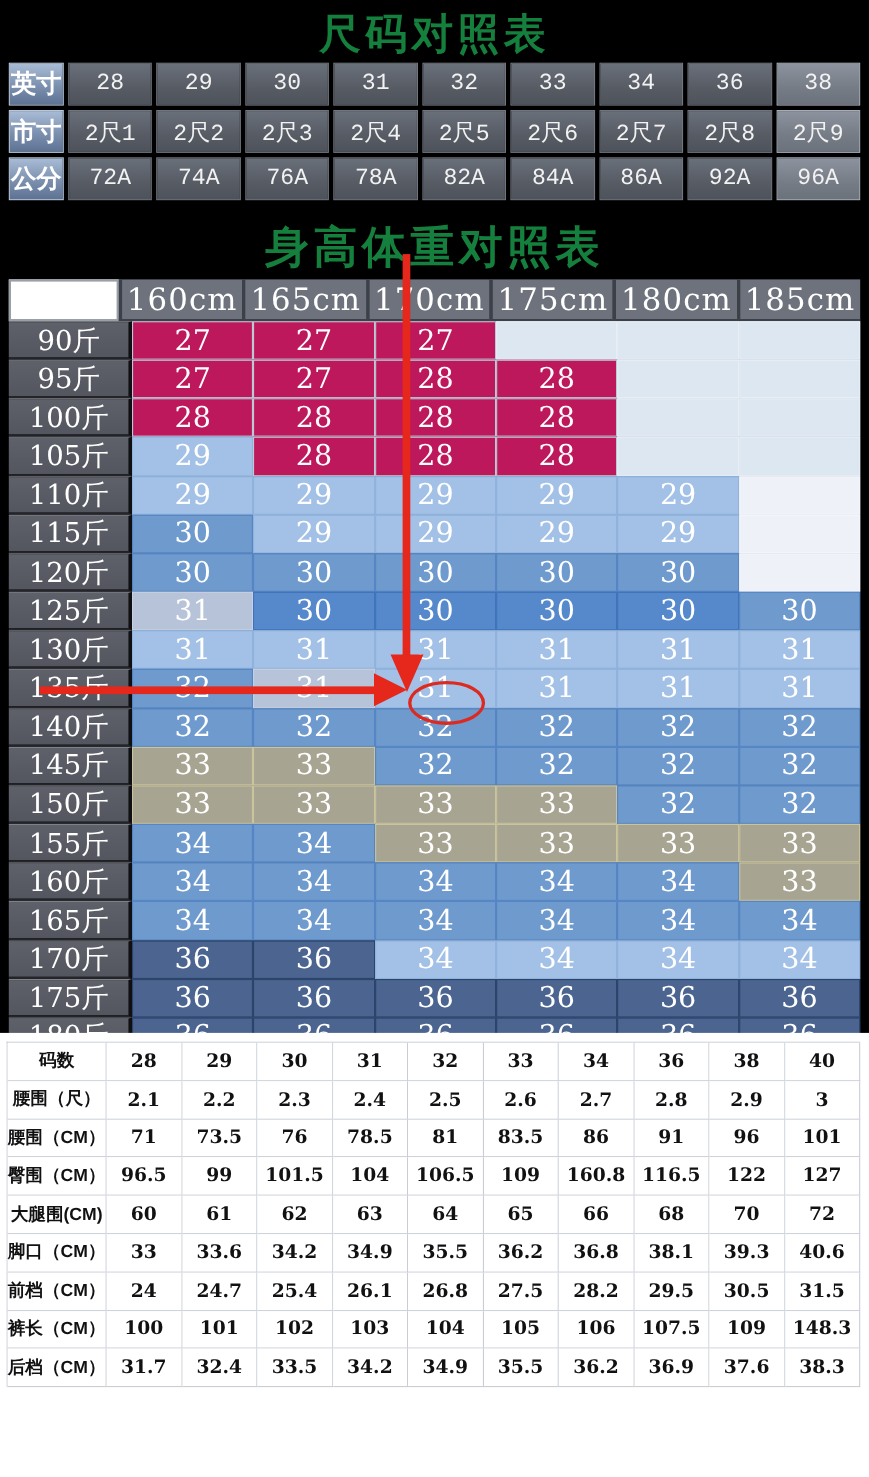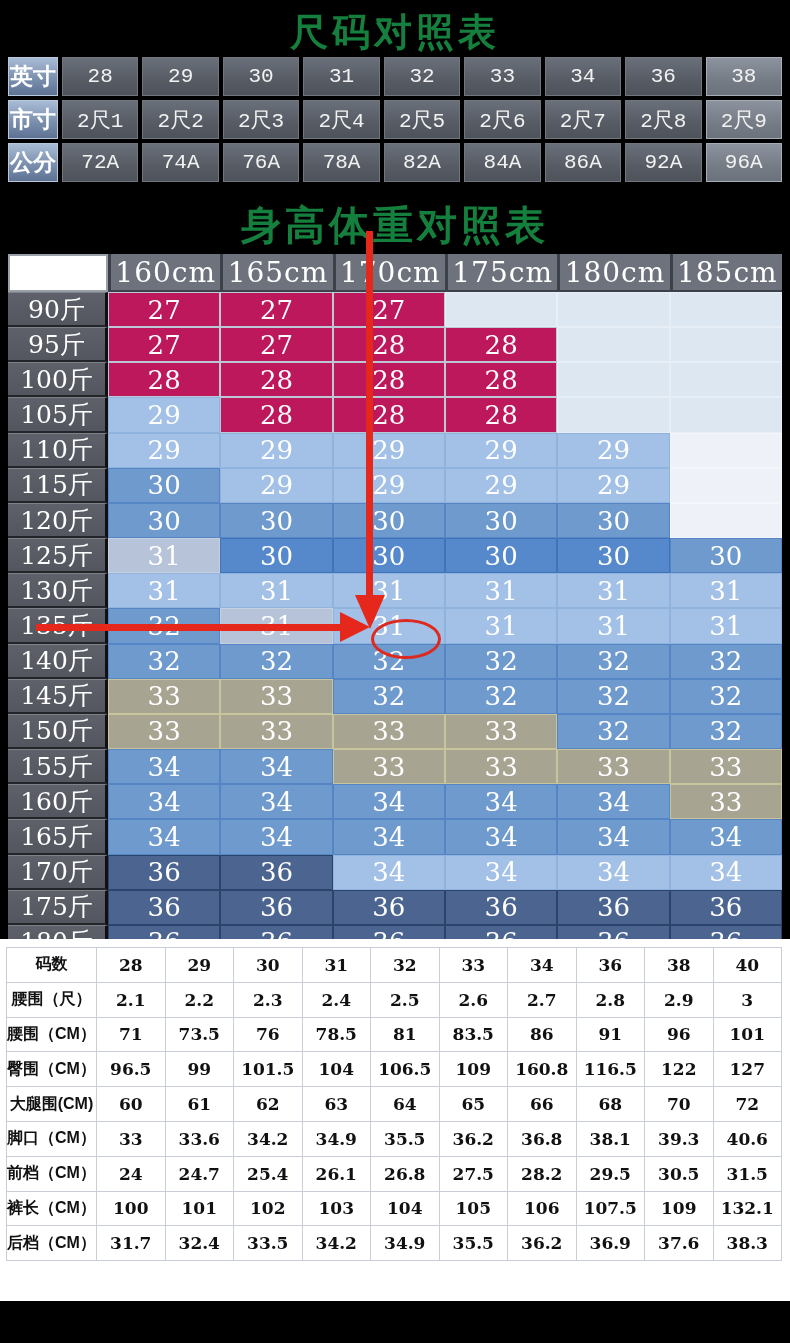--- a/index.html
+++ b/index.html
@@ -32,21 +32,21 @@
   }
   
   .hw-table{margin:2px 8px 0 8px;position:relative;}
   .hw-row{display:flex;height:35.16px;}
   .hw-row.header{height:38px;}
   .hw-cell{box-sizing:border-box;display:flex;align-items:center;justify-content:center;
     color:#fff;font-size:26px;font-family:"DejaVu Serif", serif;}
   .hw-corner{width:100px;background:#fff;border:2px solid #9aa0a8;flex:none;}
   .hw-colhead{flex:1;background:#6d727c;border-left:3px solid #3c4048;border-bottom:2px solid #3c4048;
     font-size:28px;letter-spacing:1px;}
-  .hw-label{width:100px;flex:none;background:linear-gradient(180deg,#5e6169 0%,#53565e 100%);
+  .hw-label{width:112px;flex:none;background:linear-gradient(180deg,#5e6169 0%,#53565e 100%);
     border-right:3px solid #101014;border-bottom:2px solid #23252b;border-top:1px solid #7e8188;
     font-size:25px;text-align:right;}
   .hw-val{flex:1;}
   
   .c-e1{background:#dde7f2;border:1px solid #e7eef6;}
   .c-e2{background:#eef2f8;border:1px solid #f3f6fa;}
   .c-g1{background:#be185d;border:1px solid #bcc8d6;}
   .c-s1{background:#b6c3d8;border:1px solid #c6d0e0;}
   .c-b1{background:#a3c1e6;border:1px solid #90b3de;}
   .c-b2{background:#6f9ace;border:1px solid #5585c4;}
@@ -57,21 +57,21 @@
   .arrow{position:absolute;z-index:5;}
   .arrow-v-shaft{left:366px;top:231px;width:7px;height:366px;background:#e5271c;}
   .arrow-v-head{left:355px;top:595px;width:0;height:0;
     border-left:15px solid transparent;border-right:15px solid transparent;border-top:34px solid #e5271c;}
   .arrow-h-shaft{left:36px;top:624px;width:306px;height:7px;background:#e5271c;}
   .arrow-h-head{left:340px;top:612px;width:0;height:0;
     border-top:15px solid transparent;border-bottom:15px solid transparent;border-left:30px solid #e5271c;}
   .circle-mark{left:371px;top:619px;width:70px;height:40px;border:3px solid #dd2a20;
     border-radius:50%;background:transparent;box-sizing:border-box;}
   
-  .bottom{position:absolute;left:0;top:939px;width:790px;height:362px;background:#fff;}
+  .bottom{position:absolute;left:0;top:939px;width:790px;height:404px;background:#fff;}
   .measure-table{margin:8px 8px 0 6px;border-top:1px solid #c9ced6;border-left:1px solid #c9ced6;}
   .mt-row{display:flex;height:34.8px;}
   .mt-cell{box-sizing:border-box;flex:1;display:flex;align-items:center;justify-content:center;
     border-right:1px solid #c9ced6;border-bottom:1px solid #c9ced6;background:#fff;
     color:#111;font-weight:bold;font-size:17px;font-family:"DejaVu Serif", serif;}
   .mt-label{flex:none;width:90px;font-family:"Liberation Sans", sans-serif;font-size:16px;}
 </style>
 </head>
 <body>
 
@@ -400,21 +400,21 @@
           <div class="mt-cell mt-label">裤长（CM）</div>
           <div class="mt-cell">100</div>
           <div class="mt-cell">101</div>
           <div class="mt-cell">102</div>
           <div class="mt-cell">103</div>
           <div class="mt-cell">104</div>
           <div class="mt-cell">105</div>
           <div class="mt-cell">106</div>
           <div class="mt-cell">107.5</div>
           <div class="mt-cell">109</div>
-          <div class="mt-cell">132.1</div>
+          <div class="mt-cell">148.3</div>
         </div>
         <div class="mt-row">
           <div class="mt-cell mt-label">后档（CM）</div>
           <div class="mt-cell">31.7</div>
           <div class="mt-cell">32.4</div>
           <div class="mt-cell">33.5</div>
           <div class="mt-cell">34.2</div>
           <div class="mt-cell">34.9</div>
           <div class="mt-cell">35.5</div>
           <div class="mt-cell">36.2</div>

